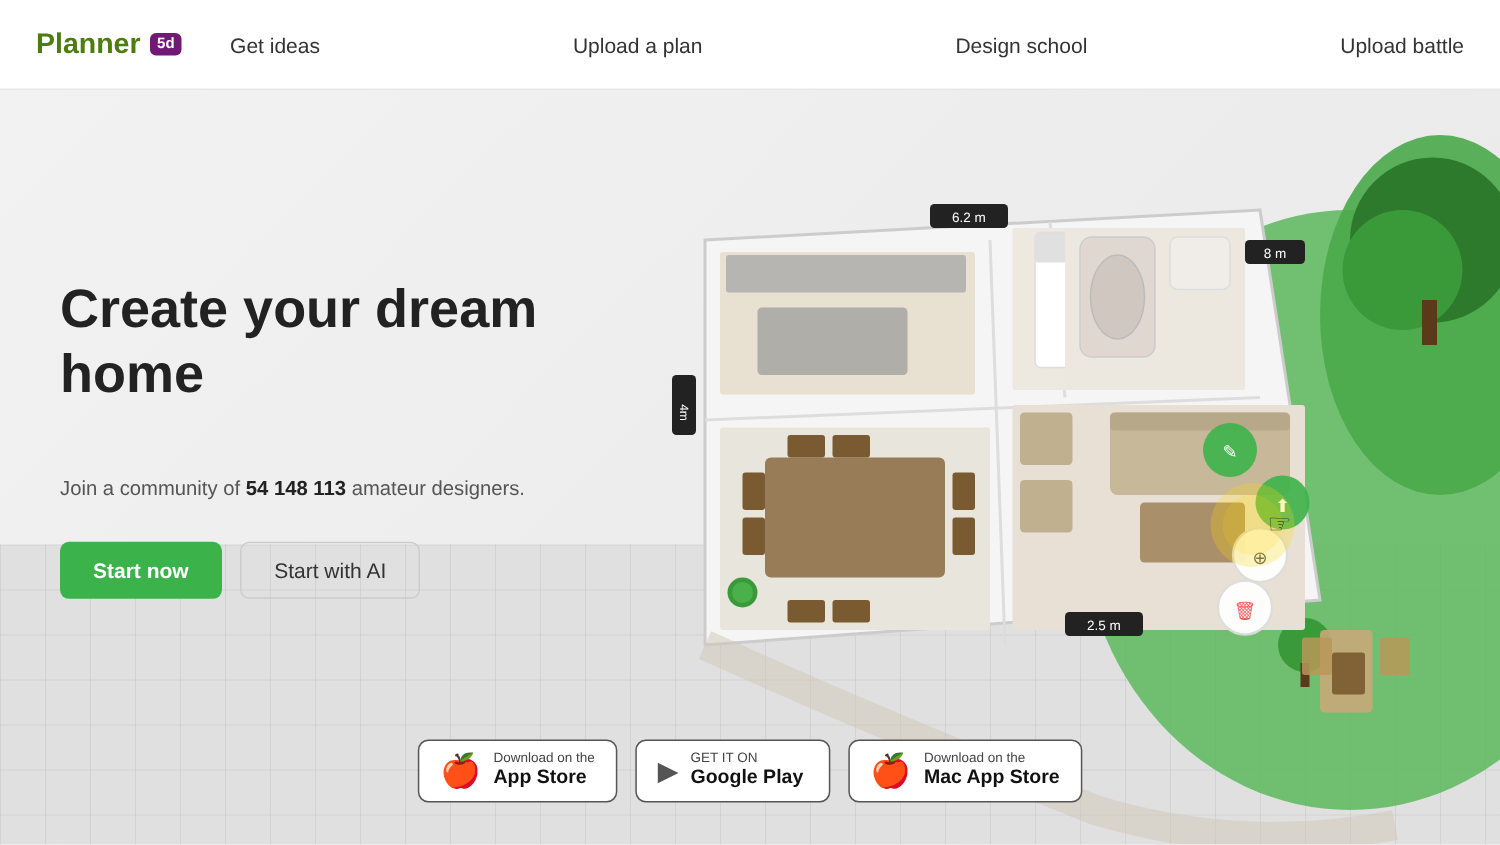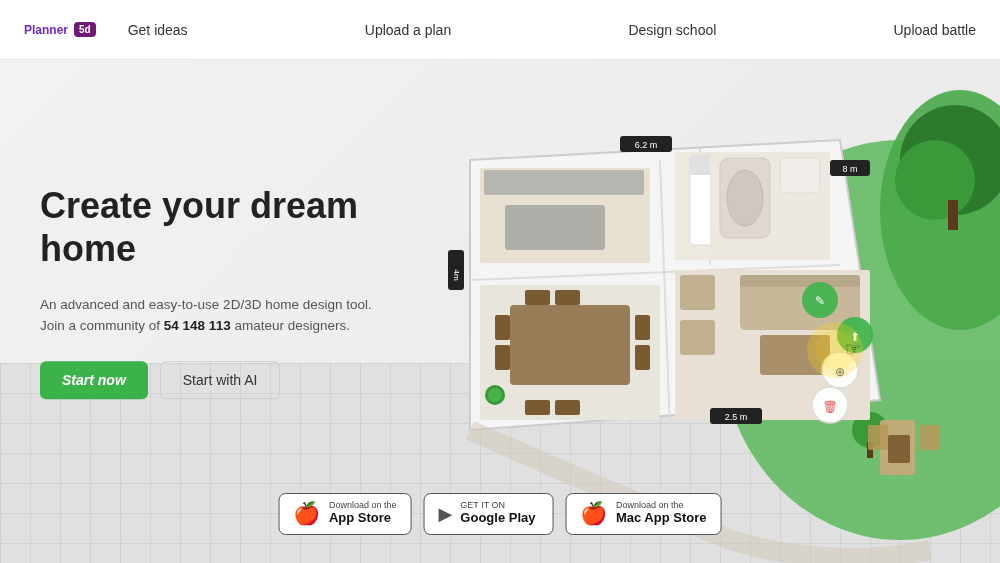--- a/index.html
+++ b/index.html
@@ -24,23 +24,23 @@
       z-index: 10;
     }
     .logo {
       display: flex;
       align-items: center;
       gap: 6px;
       margin-right: 32px;
       text-decoration: none;
     }
     .logo-text {
-      font-size: 12px;
+      font-size: 19px;
       font-weight: 600;
-      color: #6d28d9;
+      color: #4d7c0f;
     }
     .logo-badge {
       background: #701a75;
       color: #fff;
       font-size: 10px;
       font-weight: 700;
       padding: 2px 5px;
       border-radius: 4px;
     }
     .nav-links {
@@ -108,21 +108,20 @@
     }
     .btn-start {
       background: #3cb34a;
       color: #fff;
       border: none;
       padding: 11px 22px;
       border-radius: 6px;
       font-size: 14px;
       font-weight: 600;
       cursor: pointer;
-      font-style: italic;
     }
     .btn-ai {
       background: transparent;
       color: #333;
       border: 1.5px solid #ccc;
       padding: 10px 22px;
       border-radius: 6px;
       font-size: 14px;
       font-weight: 500;
       cursor: pointer;
@@ -313,21 +312,21 @@
 
       <rect x="508" y="375" width="22" height="28" fill="#7a5a30" rx="2" opacity="0.9"></rect>
 
       <path d="M 90 370 Q 200 420 350 480 Q 450 510 550 490" stroke="#d0c8b8" stroke-width="20" fill="none" opacity="0.5"></path>
     </svg>
   </div>
 
   <div class="hero-content">
     <h1 class="hero-title">Create your dream home</h1>
     <p class="hero-desc">
-      <span>An advanced and easy-to-use 2D/3D home design tool.</span><br>
+      <br>
       <span>Join a community of</span>
       <strong>54 148 113</strong>
       <span>amateur designers.</span>
     </p>
     <div class="hero-buttons">
       <button class="btn-start">Start now</button>
       <button class="btn-ai">Start with AI</button>
     </div>
   </div>
 

